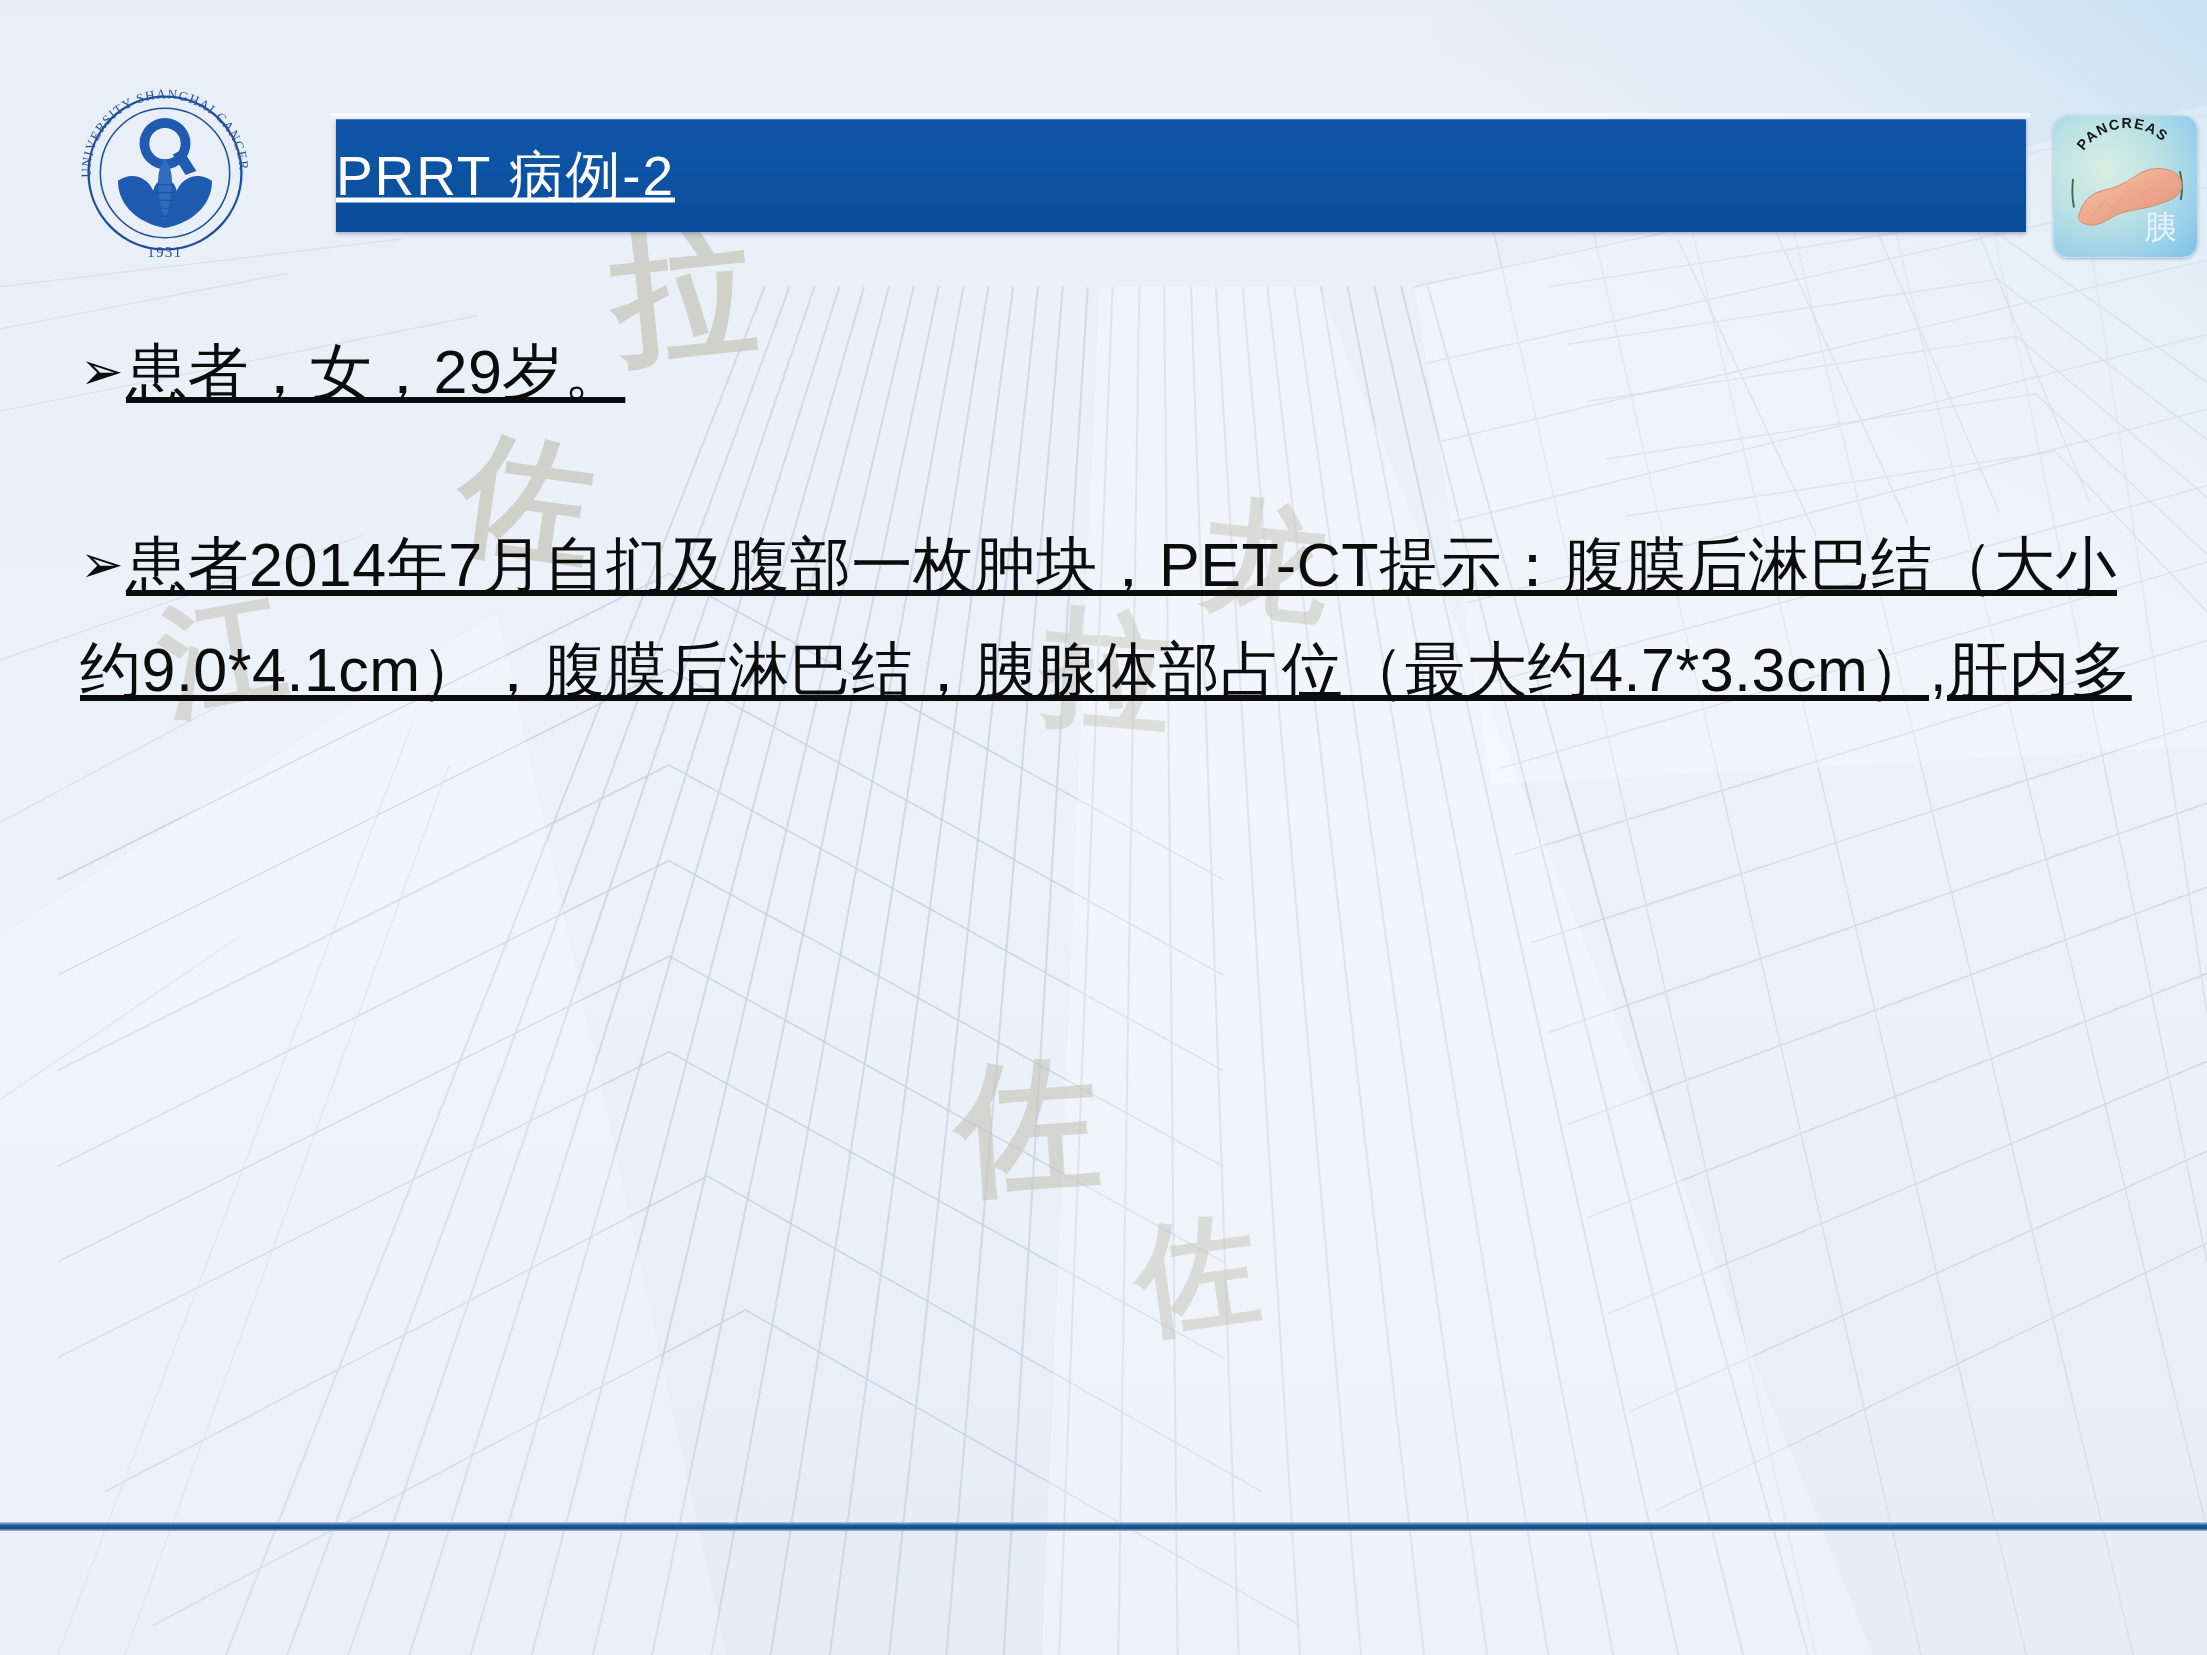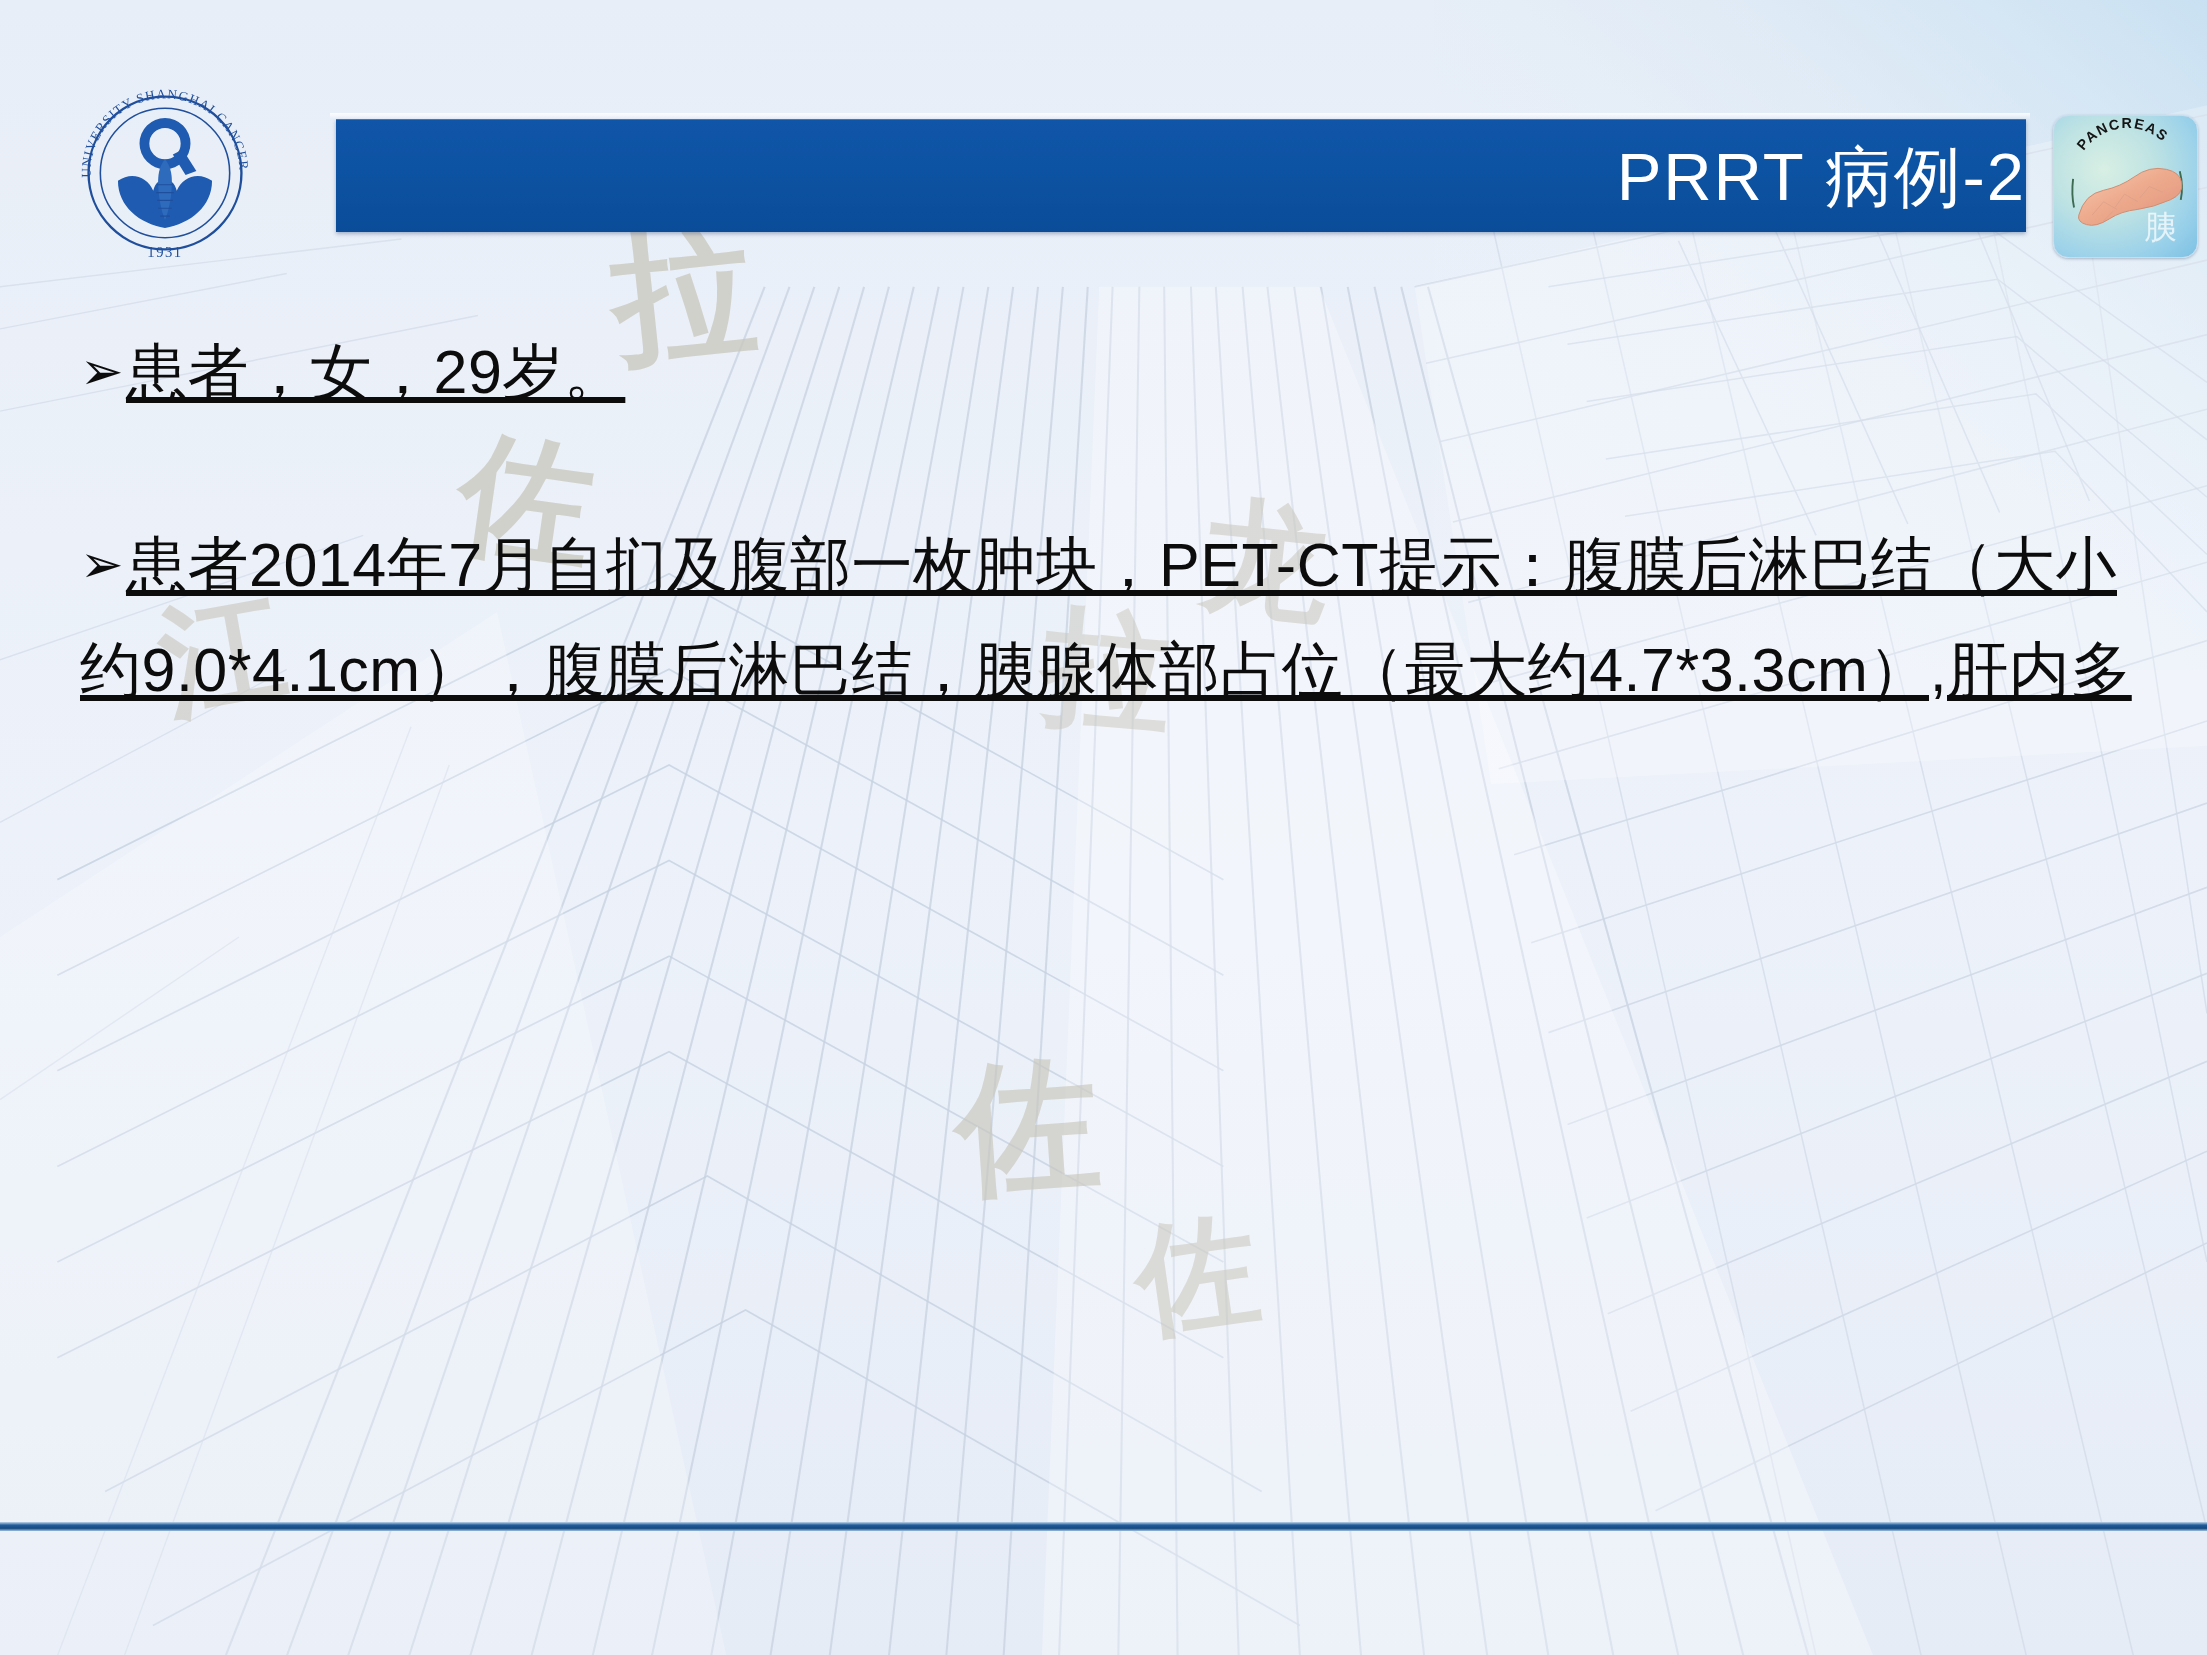--- a/index.html
+++ b/index.html
@@ -55,26 +55,27 @@
     right: -3.8px;
     height: 6.7px;
     background: linear-gradient(180deg, rgba(255,255,255,.85), rgba(210,225,245,.2));
   }
   .title-text {
     position: absolute;
     left: 0;
     right: 0;
     top: 50%;
     transform: translateY(-50%);
-    text-align: right;
+    text-align: left;
     color: #ffffff;
-    font-size: 67px;
+    font-size: 55px;
     letter-spacing: 1.9px;
     line-height: 1;
     white-space: nowrap;
+    text-decoration: underline;
   }
 
   
   .logo-left {
     position: absolute;
     left: 67px;
     top: 75px;
     width: 196px;
     height: 196px;
     z-index: 6;

